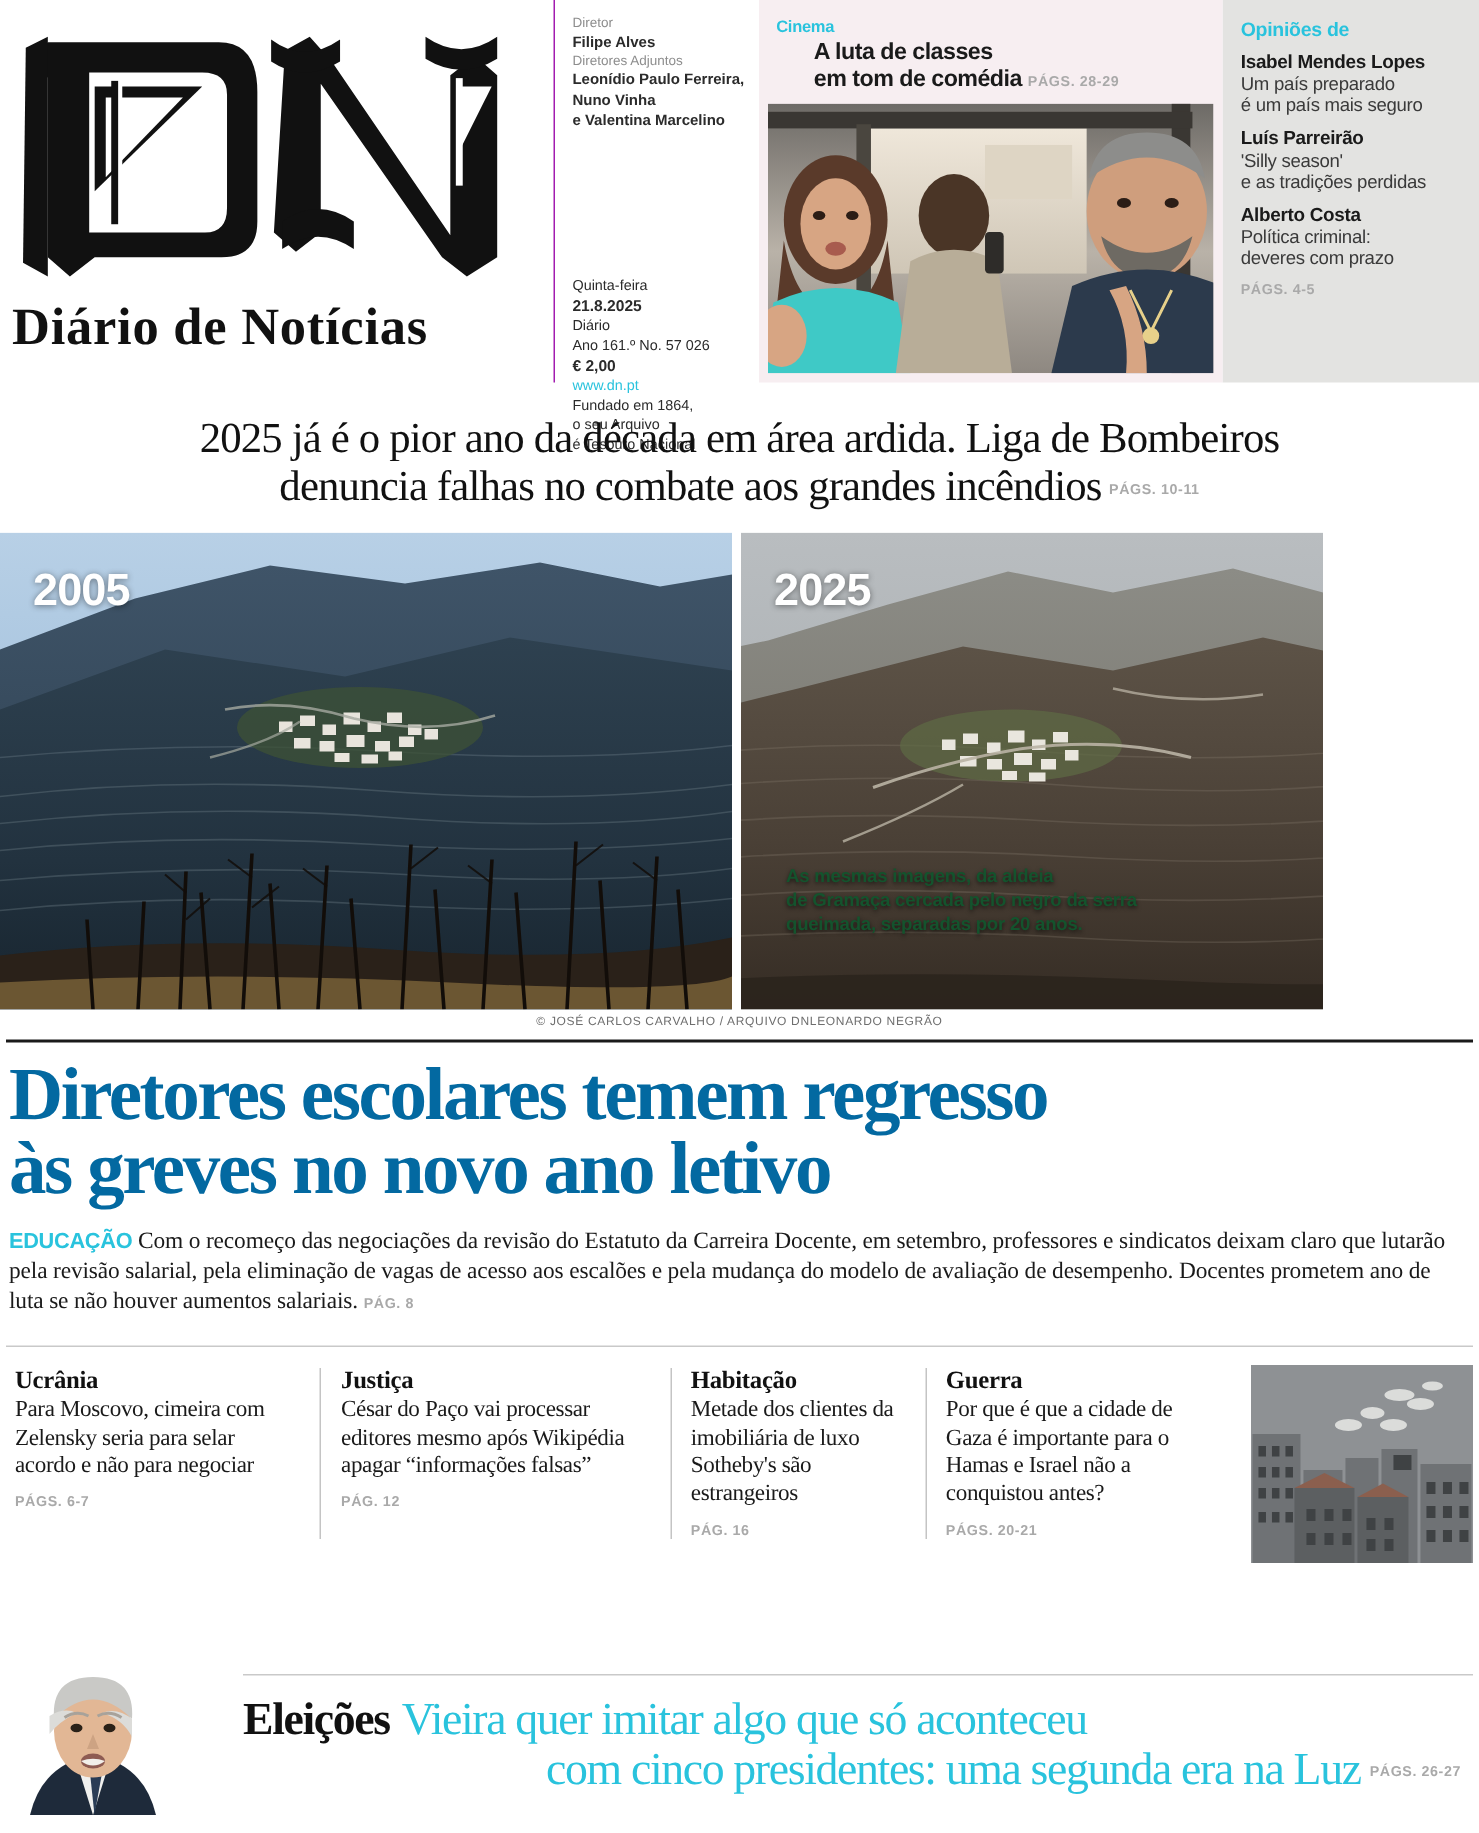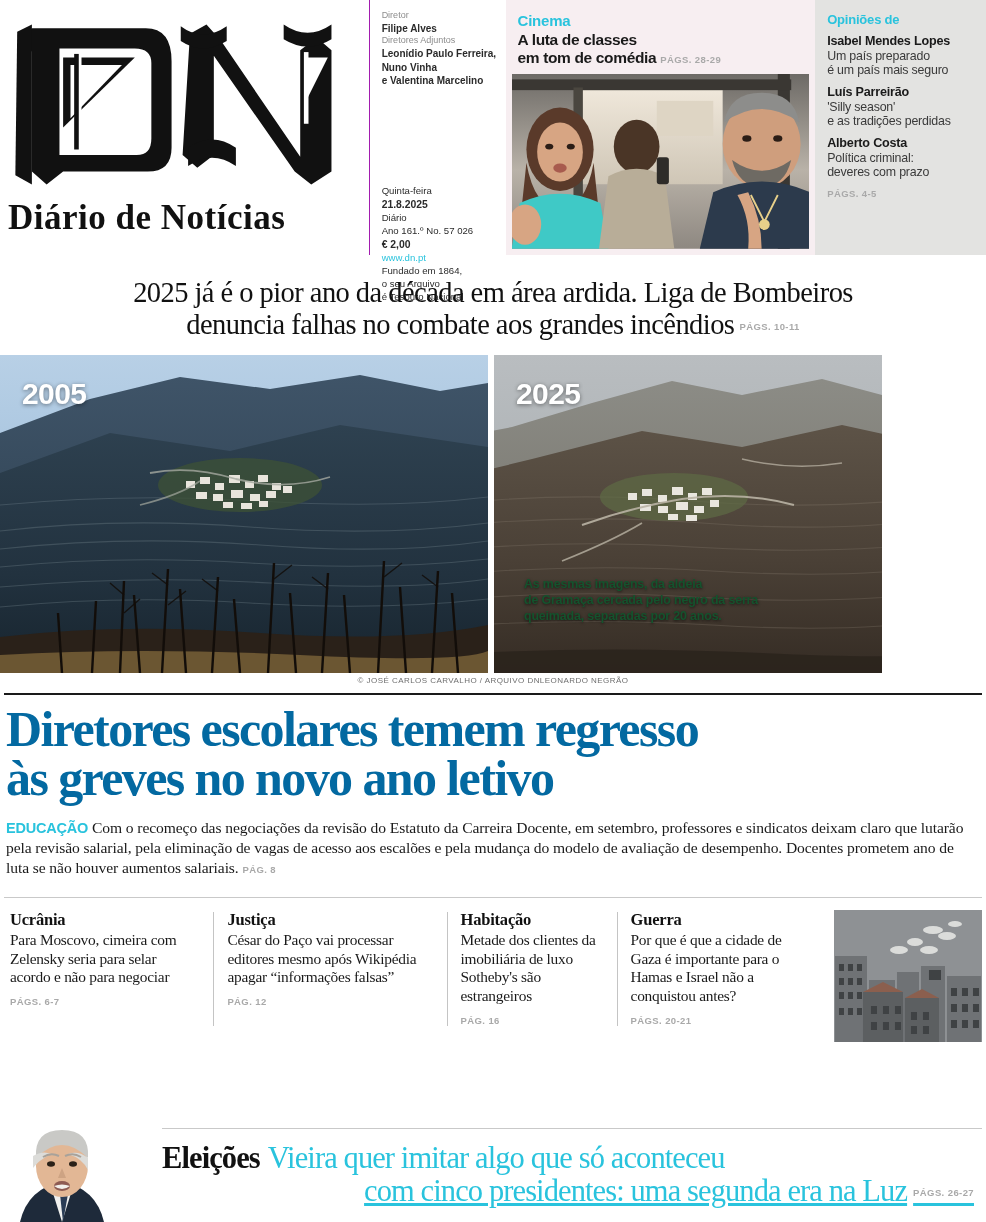--- a/index.html
+++ b/index.html
@@ -34,24 +34,24 @@
   .colophon .dt { font-size: 9.6px; line-height: 1.35; }
   .colophon .dt b { font-size: 10.4px; }
   .colophon .web { color: #29c3dd; font-size: 9.6px; }
 
   
   .cinema {
     width: 310px; background: #f7eef1; position: relative;
     display: flex; flex-direction: column;
   }
   .cinema .txt { padding: 12px 14px 7px 12px; }
-  .kicker { color: #29c3dd; font-weight: bold; font-size: 15px; letter-spacing: -0.2px; }
+  .kicker { color: #29c3dd; font-weight: bold; font-size: 11px; letter-spacing: -0.2px; }
   .cinema h3 {
     font-size: 15.5px; line-height: 1.17; color: #1a1a1a;
-    font-weight: bold; letter-spacing: -0.35px; margin-top: 2px;
+    font-weight: bold; letter-spacing: -0.35px; margin-top: 2px; margin-left: 25px;
   }
   .pgref { color: #a9a9a9; font-size: 9.5px; font-weight: bold; letter-spacing: 0.4px; }
   .cinema .photo { flex: 1; margin: 0 6px 6px 6px; position: relative; overflow: hidden; }
 
   
   .opinions {
     width: 171px; background: #e3e3e1; padding: 12px 10px 0 12px;
   }
   .opinions .kicker { font-size: 13px; }
   .op { margin-top: 7px; }
@@ -118,32 +118,32 @@
   .brief p {
     font-family: "Liberation Serif", serif; font-size: 15.4px; line-height: 1.23;
     color: #1a1a1a; letter-spacing: -0.25px; margin-top: 1px;
   }
   .brief .pgref { display: block; margin-top: 9px; }
   .b1 { width: 212px; } .b2 { width: 236px; } .b3 { width: 172px; } .b4 { width: 212px; }
   .brief-thumb { width: 150px; height: 132px; margin-left: 8px; overflow: hidden; position: relative; }
 
   
   .banner {
-    position: absolute; left: 0; bottom: 0; width: 986px; height: 94px;
+    position: absolute; left: 0; bottom: 12px; width: 986px; height: 94px;
     background: #fff; display: flex; align-items: center;
   }
   .banner-top-rule { position:absolute; left:4px; right:4px; top:0; height:1px; background:#c9c9c9; }
   .face { width: 162px; height: 94px; position: relative; overflow: hidden; }
   .banner .txt {
     flex: 1; text-align: left; padding-right: 10px;
     font-family: "Liberation Serif", serif; font-size: 30.5px;
     line-height: 1.08; letter-spacing: -0.9px; color: #29c3dd;
   }
   .banner .txt b.k { color: #111; font-weight: bold; margin-right: 8px; }
-  .banner .txt .l2 { display: block; text-align: right; padding-right: 2px; text-decoration: underline; }
+  .banner .txt .l2 { display: block; text-align: right; padding-right: 2px; }
   .banner .pgref { font-family: "Liberation Sans", sans-serif; font-size: 9.5px; vertical-align: 5px; margin-left: 6px; }
 </style>
 </head>
 <body>
 
 <div class="page">
 
   <div class="header">
 
     <div class="masthead">

